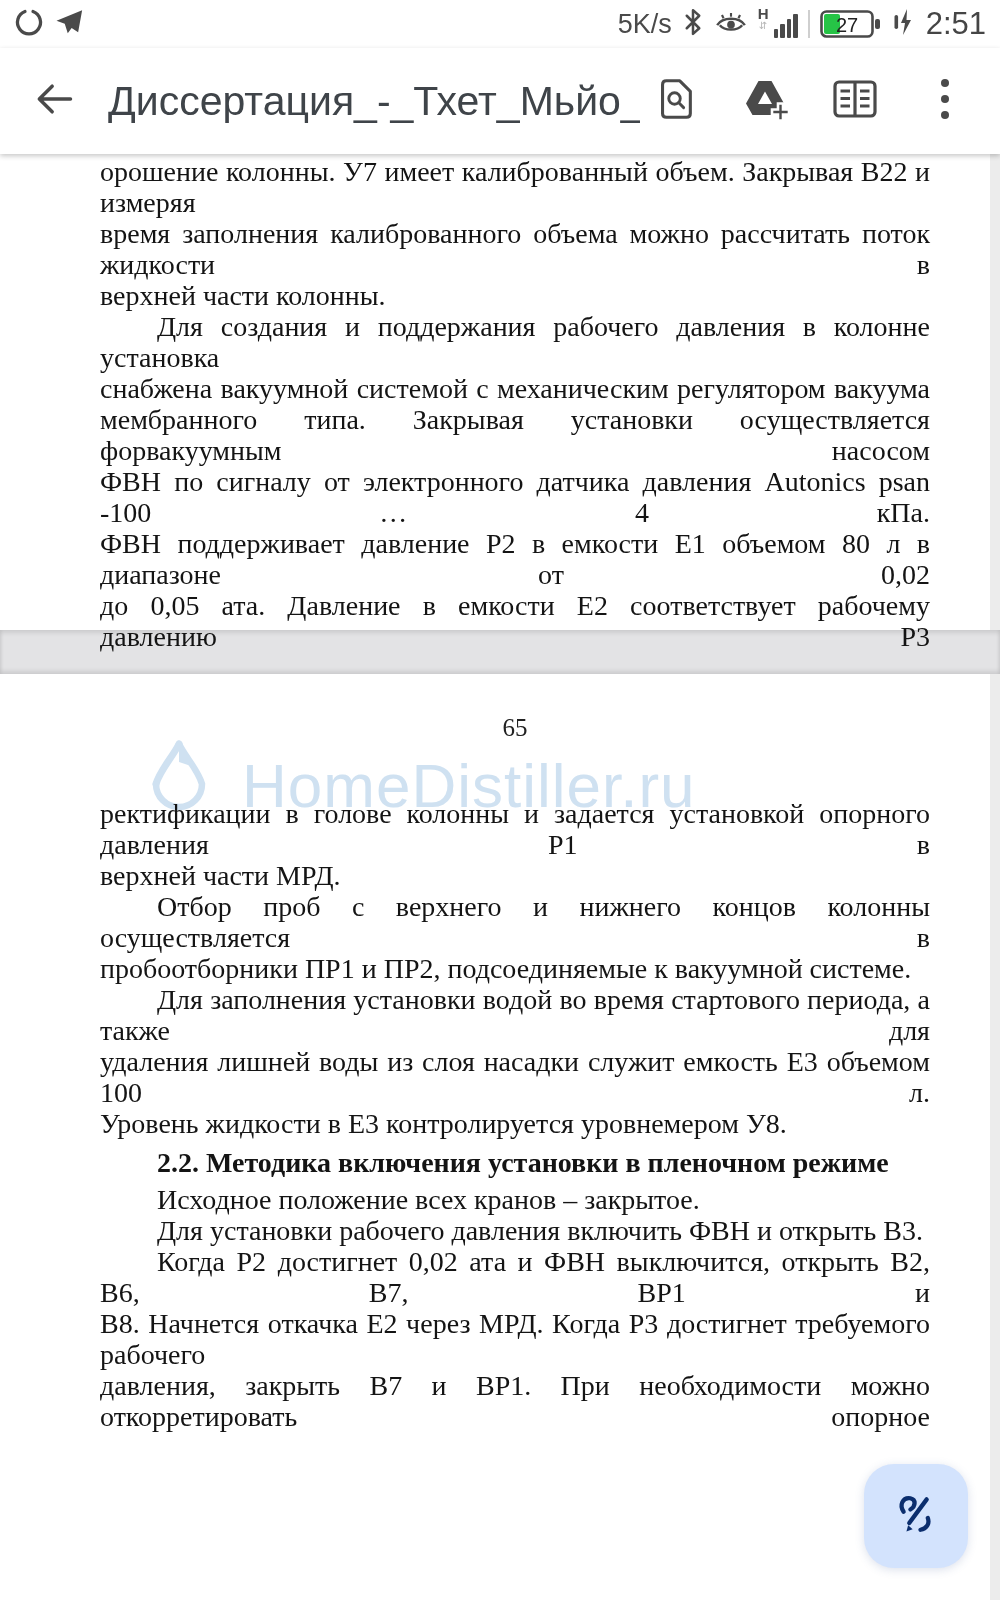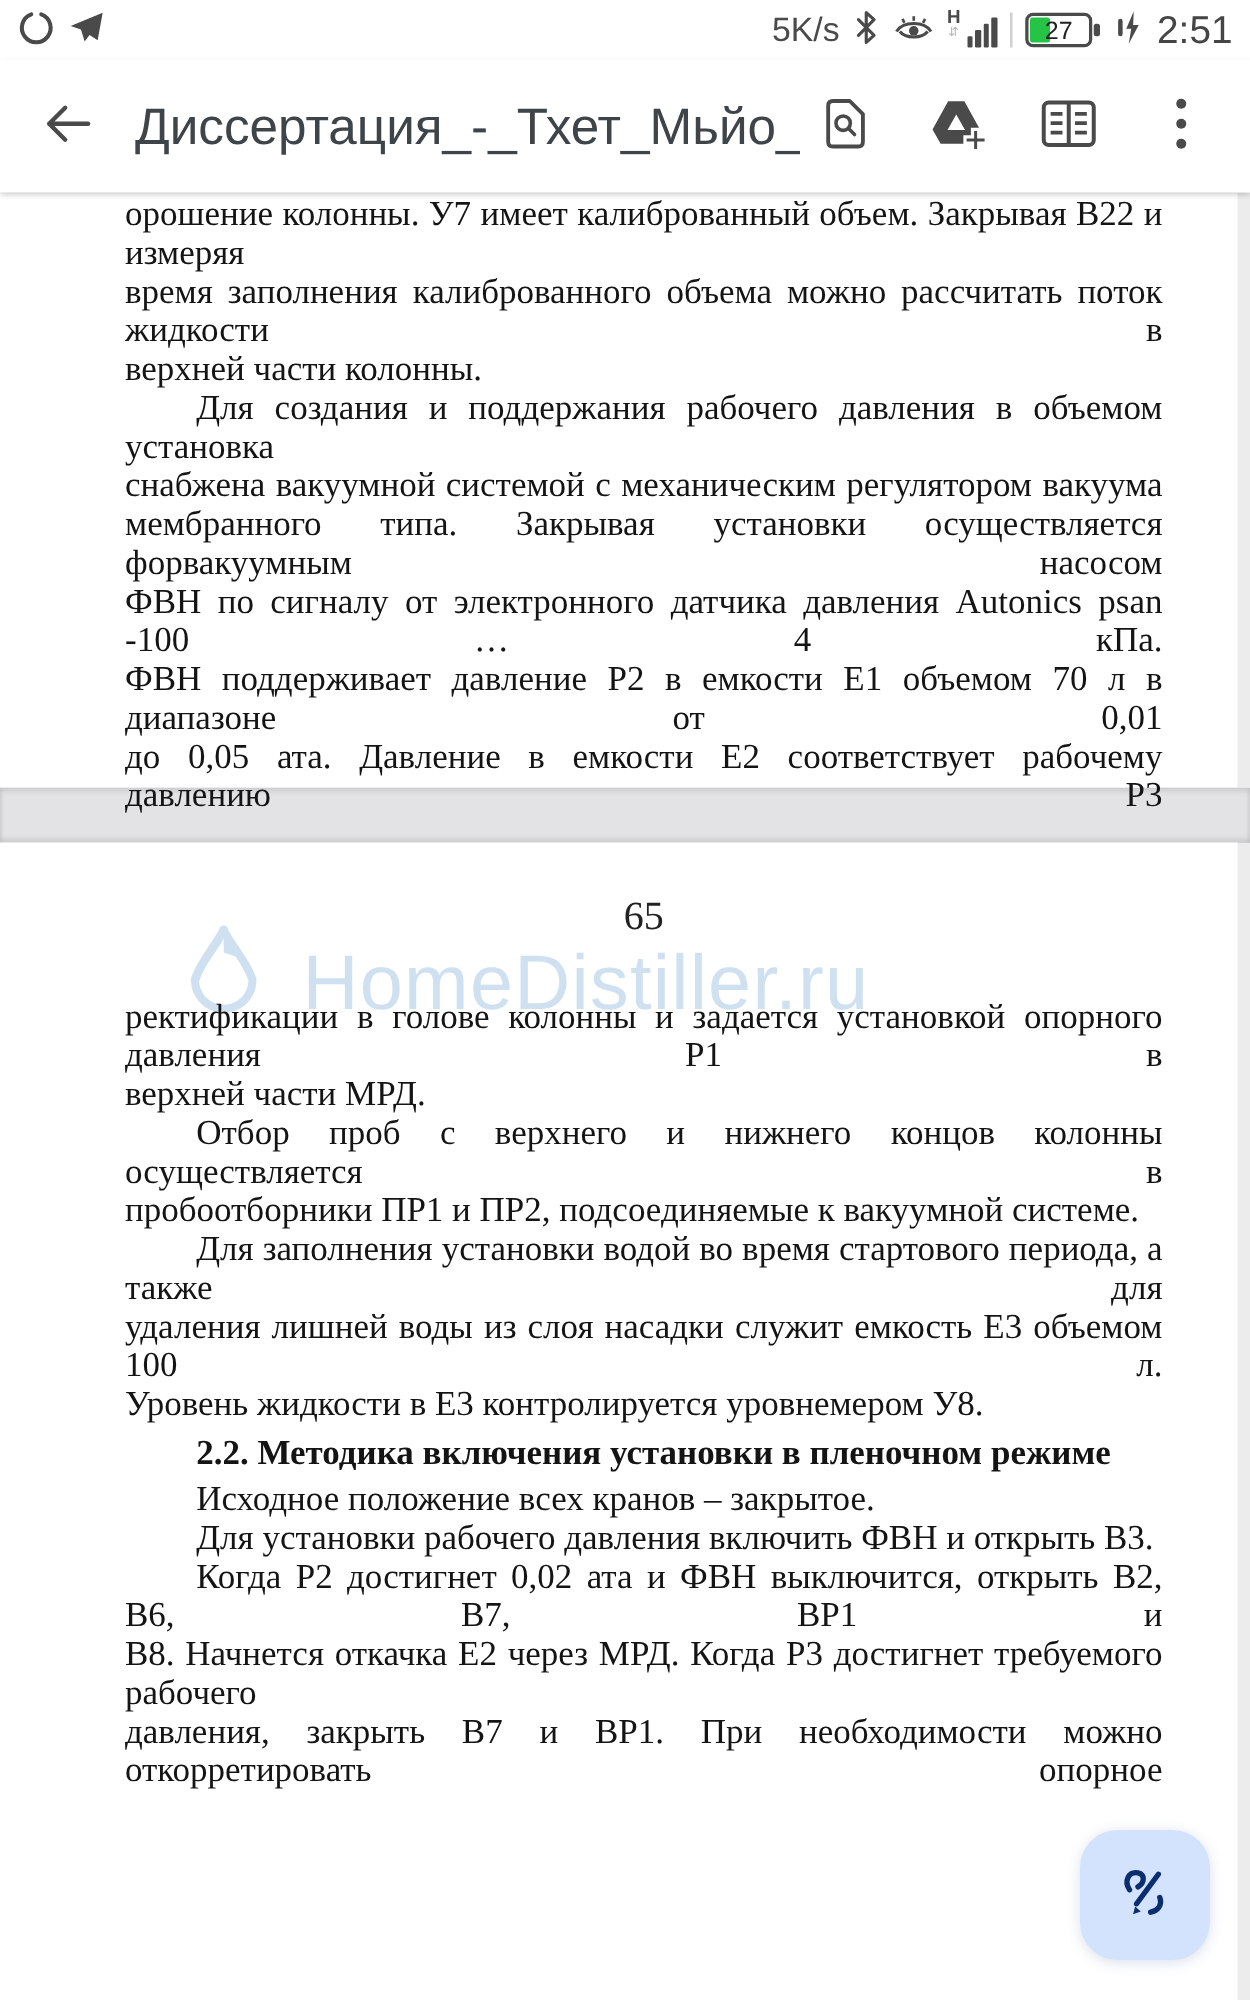--- a/index.html
+++ b/index.html
@@ -51,21 +51,21 @@
   .line{
     font-family:"Liberation Serif","DejaVu Serif",serif;
     font-size:28px;line-height:31px;color:#141414;position:relative;z-index:2;
     text-justify:inter-word;
   }
   .line.j{text-align:justify;text-align-last:justify;}
   .line.ind{text-indent:57px;}
   .line.head{font-weight:bold;margin:8px 0 6px 0;}
   .page-number{
     height:30px;text-align:center;font-family:"Liberation Serif",serif;
-    font-size:32px;color:#222;position:relative;z-index:2;
+    font-size:25px;color:#222;position:relative;z-index:2;
   }
   .page2-lines{margin-top:54px;}
   
   .watermark{
     position:absolute;left:142px;top:66px;display:flex;align-items:center;
     z-index:1;pointer-events:none;
   }
   .wm-text{
     font-size:62px;line-height:84px;color:#cfe1f1;letter-spacing:1px;
     margin-left:26px;font-family:"Liberation Sans",sans-serif;
@@ -193,25 +193,25 @@
     </div>
   </div>
 </div>
 
 <div class="content">
   <div class="page page-1">
     <div id="page1-lines">
         <div class="line j">орошение колонны. У7 имеет калиброванный объем. Закрывая В22 и измеряя</div>
         <div class="line j">время заполнения калиброванного объема можно рассчитать поток жидкости в</div>
         <div class="line ">верхней части колонны.</div>
-        <div class="line j ind">Для создания и поддержания рабочего давления в объемом установка</div>
+        <div class="line j ind">Для создания и поддержания рабочего давления в колонне установка</div>
         <div class="line j">снабжена вакуумной системой с механическим регулятором вакуума</div>
         <div class="line j">мембранного типа. Закрывая установки осуществляется форвакуумным насосом</div>
         <div class="line j">ФВН по сигналу от электронного датчика давления Autonics psan -100 … 4 кПа.</div>
-        <div class="line j">ФВН поддерживает давление Р2 в емкости Е1 объемом 70 л в диапазоне от 0,01</div>
+        <div class="line j">ФВН поддерживает давление Р2 в емкости Е1 объемом 80 л в диапазоне от 0,02</div>
         <div class="line j">до 0,05 ата. Давление в емкости Е2 соответствует рабочему давлению Р3</div>
       </div>
   </div>
   <div class="page-gap"></div>
   <div class="page page-2">
     <div class="page-number">65</div>
     <div class="watermark">
       <span>
         <svg width="74" height="88" viewBox="0 0 74 88">
           <path d="M37 4 C30 18 18 30 14 44" fill="none" stroke="#cfe1f1" stroke-width="7" stroke-linecap="round"></path>

